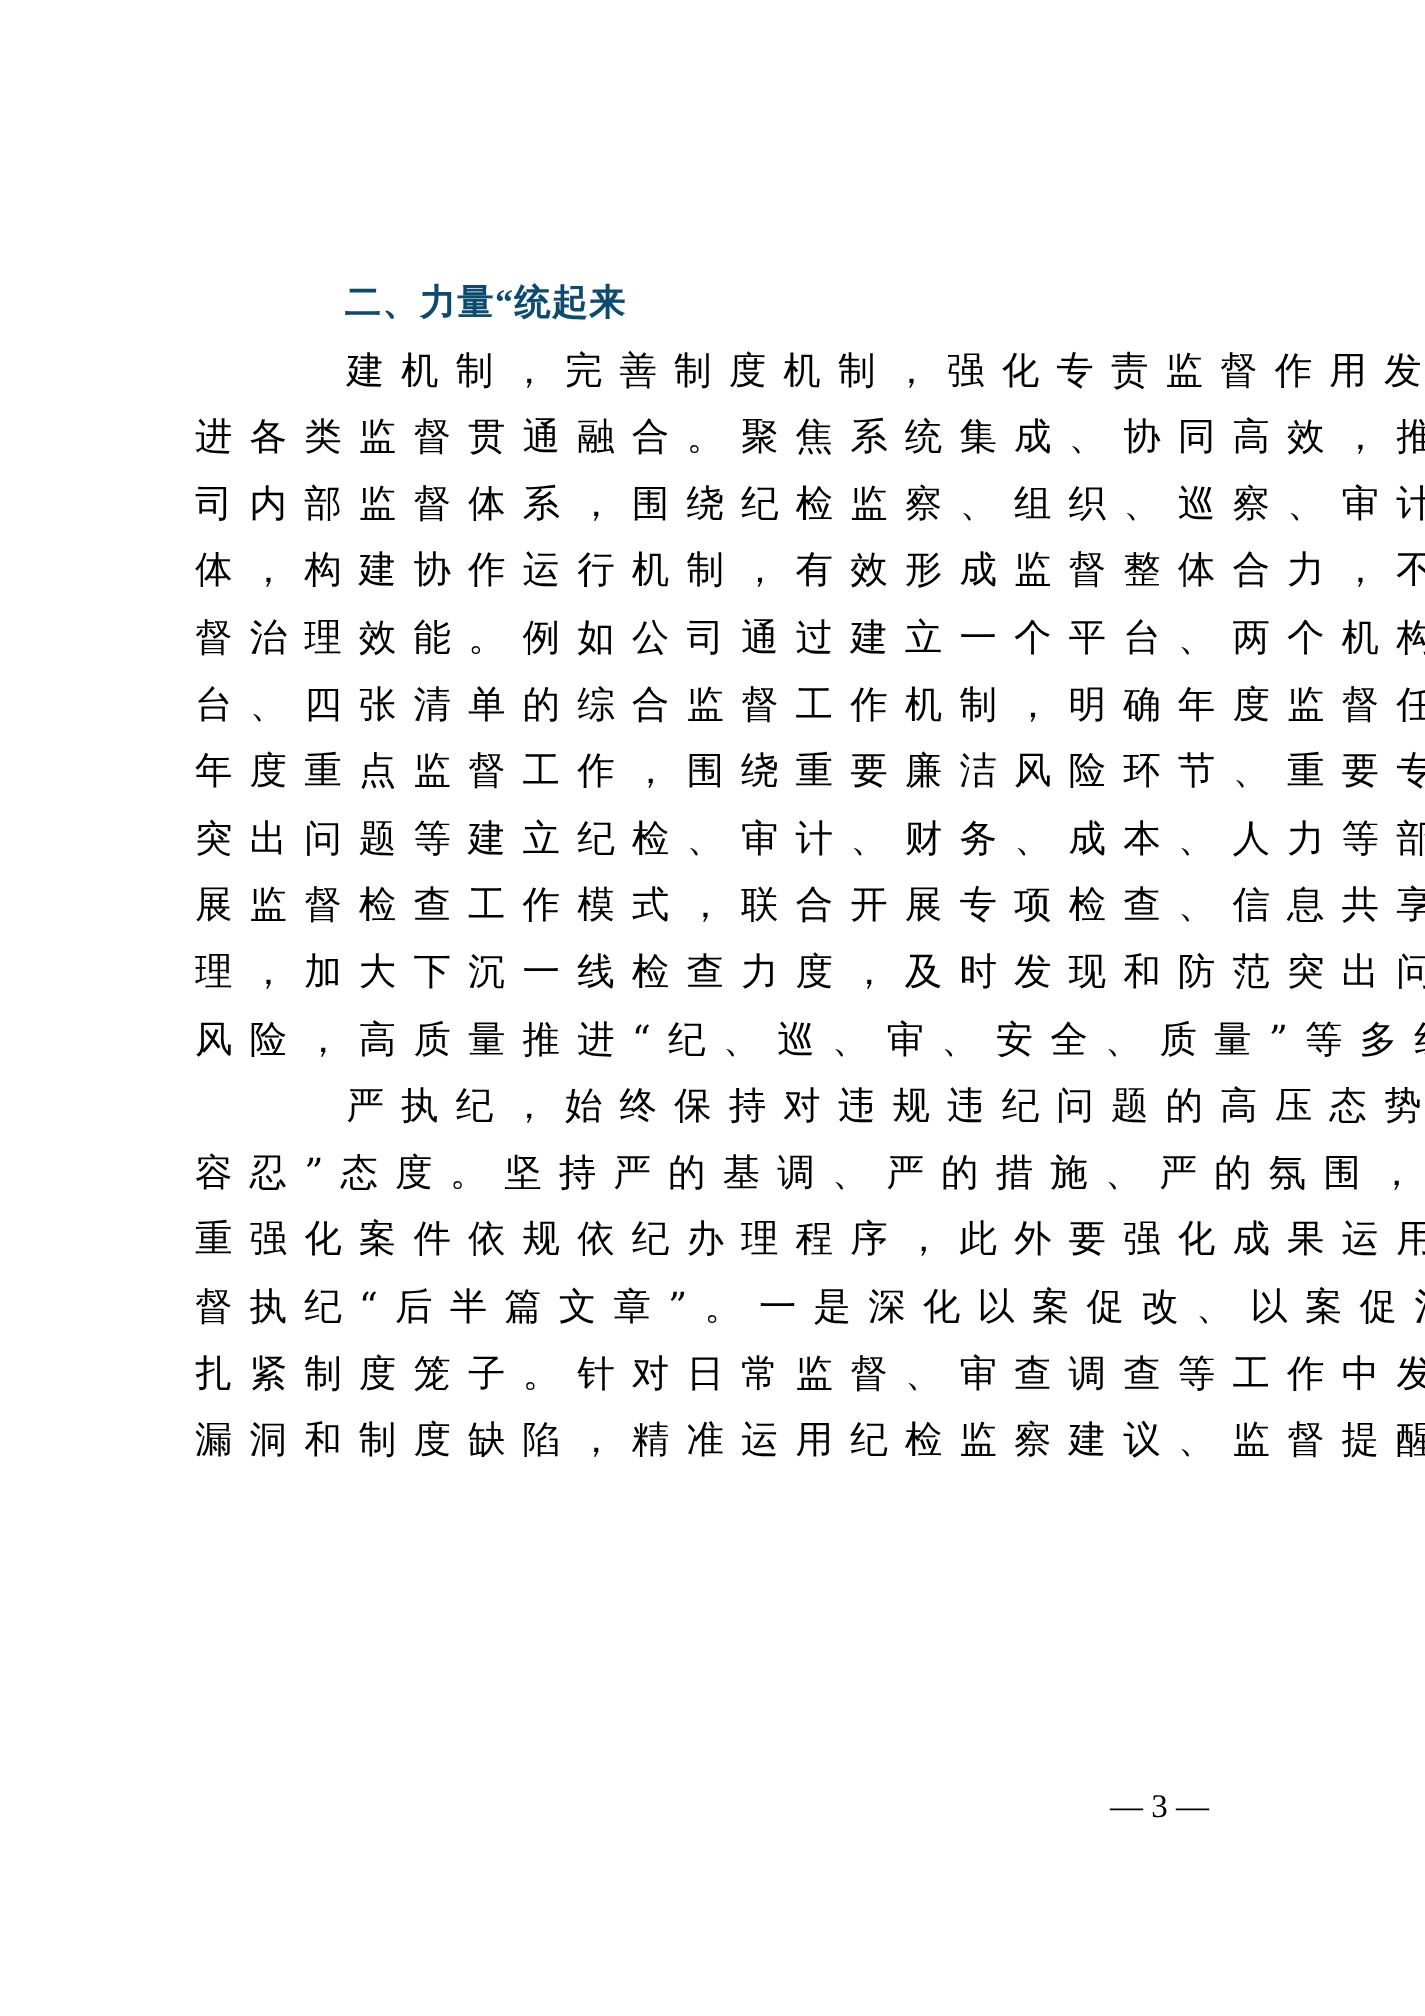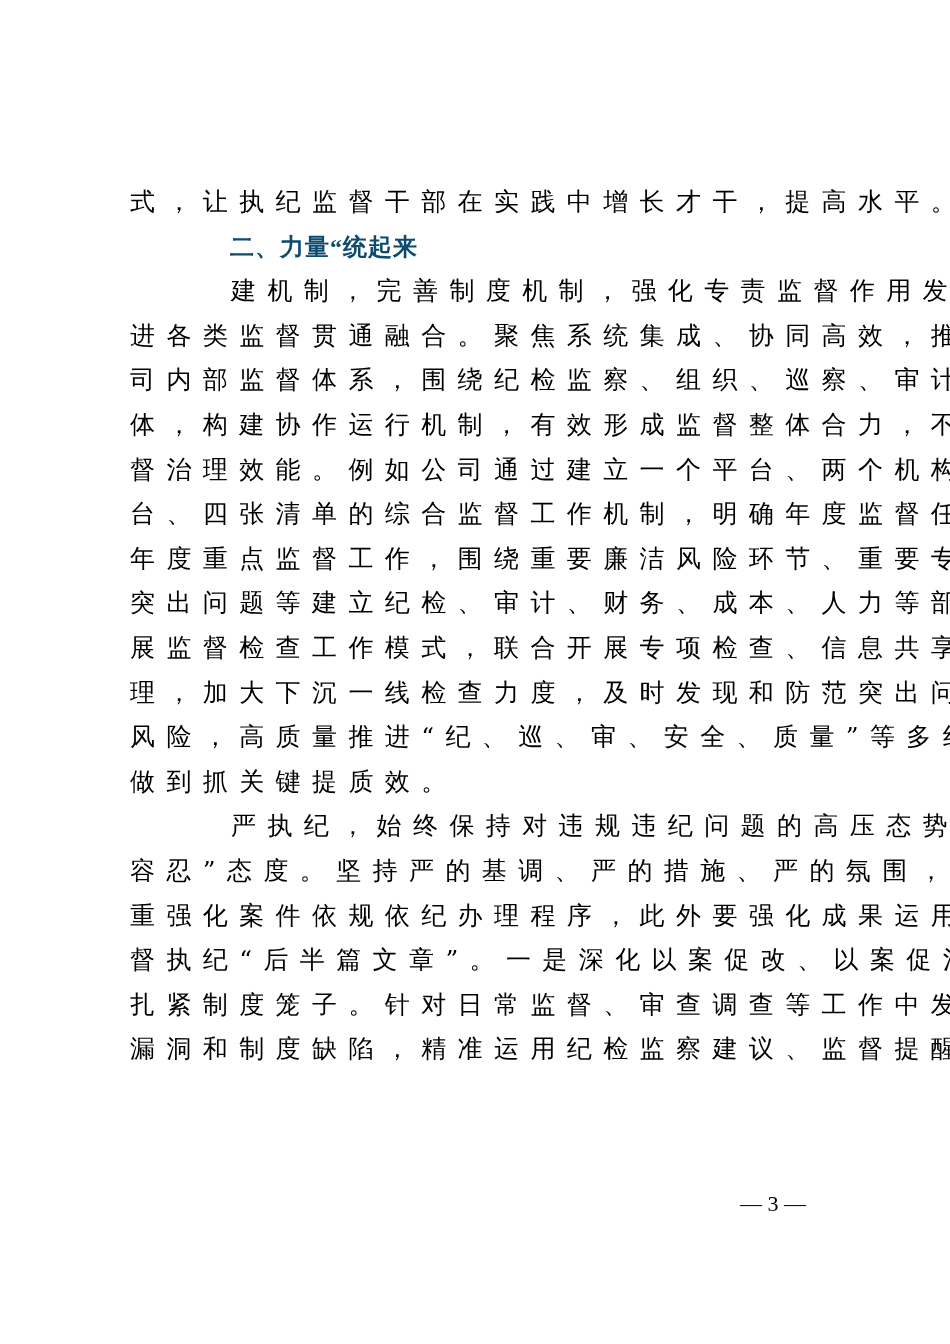--- a/index.html
+++ b/index.html
@@ -50,36 +50,34 @@
       font-family: "Liberation Serif", "DejaVu Serif", serif;
       font-size: 22px;
       color: #000000;
       white-space: nowrap;
     }
   </style>
 </head>
 <body>
 
 <div class="page">
-  <div class="line">式，让执纪监督干部在实践中增长才干，提高水平。</div>
 
   <div class="heading">二、力量“统起来</div>
 
   <div class="line indent">建机制，完善制度机制，强化专责监督作用发挥。促</div>
   <div class="line">进各类监督贯通融合。聚焦系统集成、协同高效，推动健全公</div>
   <div class="line">司内部监督体系，围绕纪检监察、组织、巡察、审计等监督主</div>
   <div class="line">体，构建协作运行机制，有效形成监督整体合力，不断增强监</div>
   <div class="line">督治理效能。例如公司通过建立一个平台、两个机构、三个平</div>
   <div class="line">台、四张清单的综合监督工作机制，明确年度监督任务，统一</div>
   <div class="line">年度重点监督工作，围绕重要廉洁风险环节、重要专项工作和</div>
   <div class="line">突出问题等建立纪检、审计、财务、成本、人力等部门协同开</div>
   <div class="line">展监督检查工作模式，联合开展专项检查、信息共享、专项治</div>
   <div class="line">理，加大下沉一线检查力度，及时发现和防范突出问题和重大</div>
   <div class="line">风险，高质量推进“纪、巡、审、安全、质量”等多线联动，</div>
-  <div class="line">做到抓关键提质效。</div>
 
 
   <div class="line indent">严执纪，始终保持对违规违纪问题的高压态势和“零</div>
   <div class="line">容忍”态度。坚持严的基调、严的措施、严的氛围，工作中注</div>
   <div class="line">重强化案件依规依纪办理程序，此外要强化成果运用，做实监</div>
   <div class="line">督执纪“后半篇文章”。一是深化以案促改、以案促治，不断</div>
   <div class="line">扎紧制度笼子。针对日常监督、审查调查等工作中发现的管理</div>
   <div class="line">漏洞和制度缺陷，精准运用纪检监察建议、监督提醒函等，开</div>
 </div>
 

